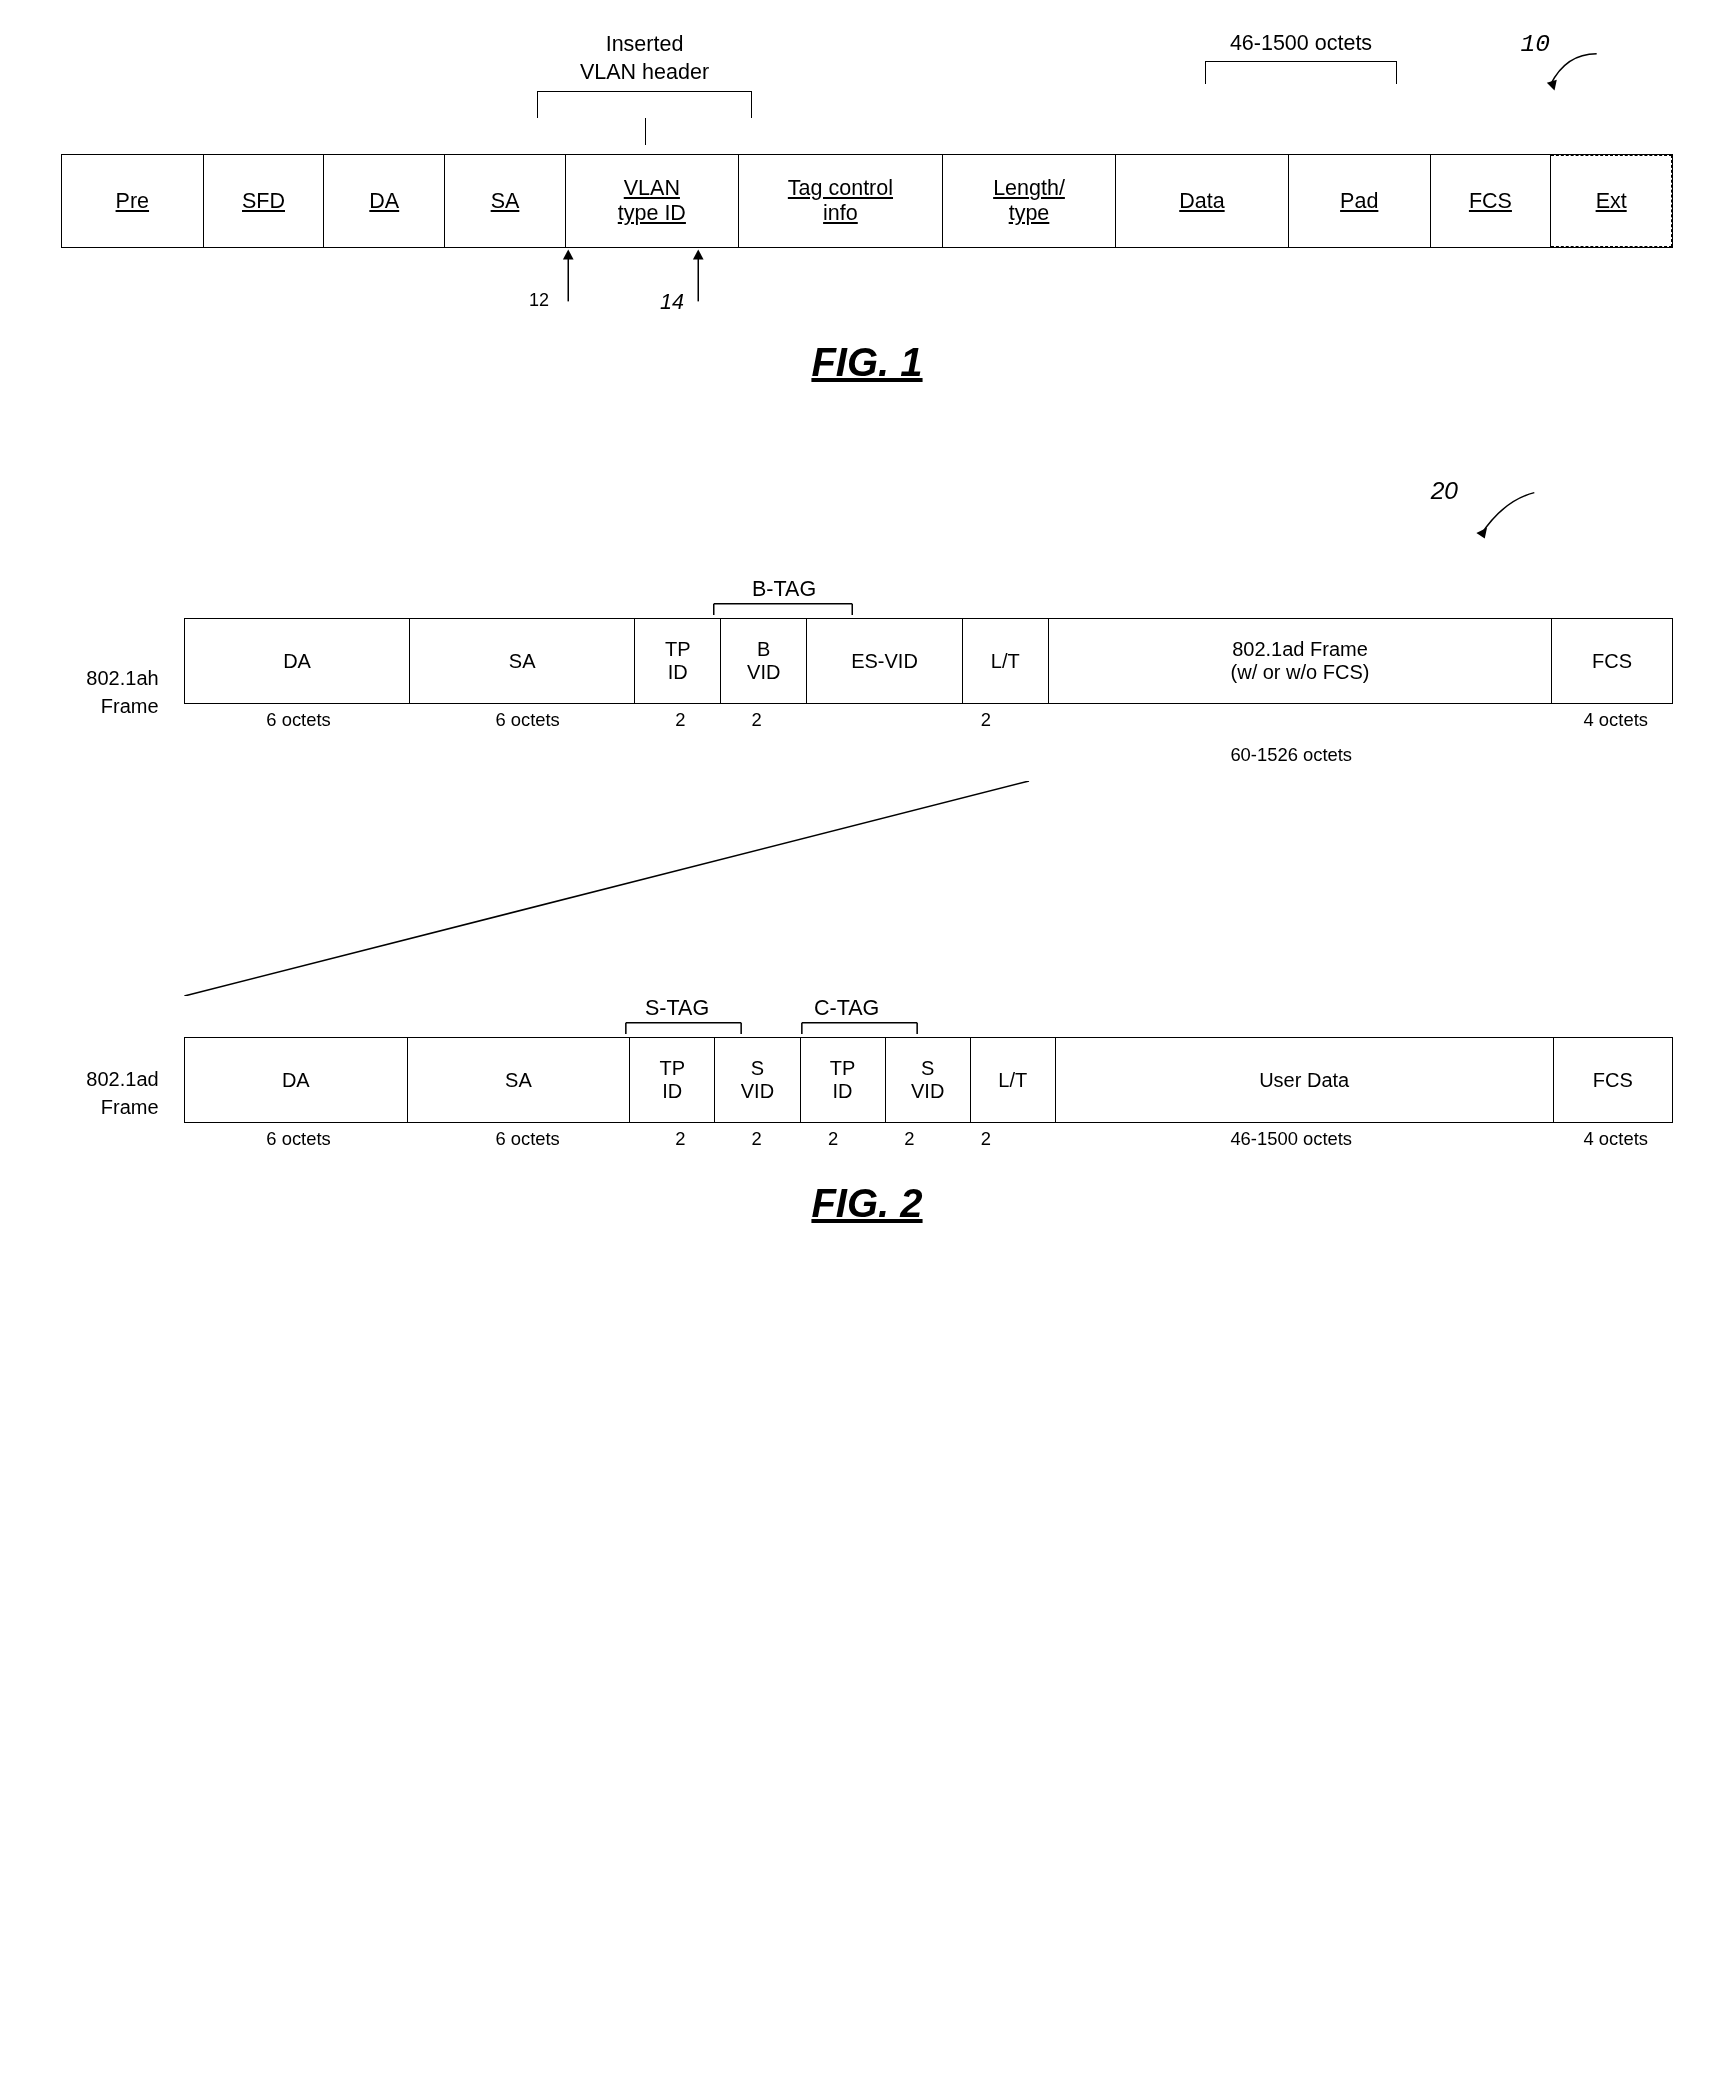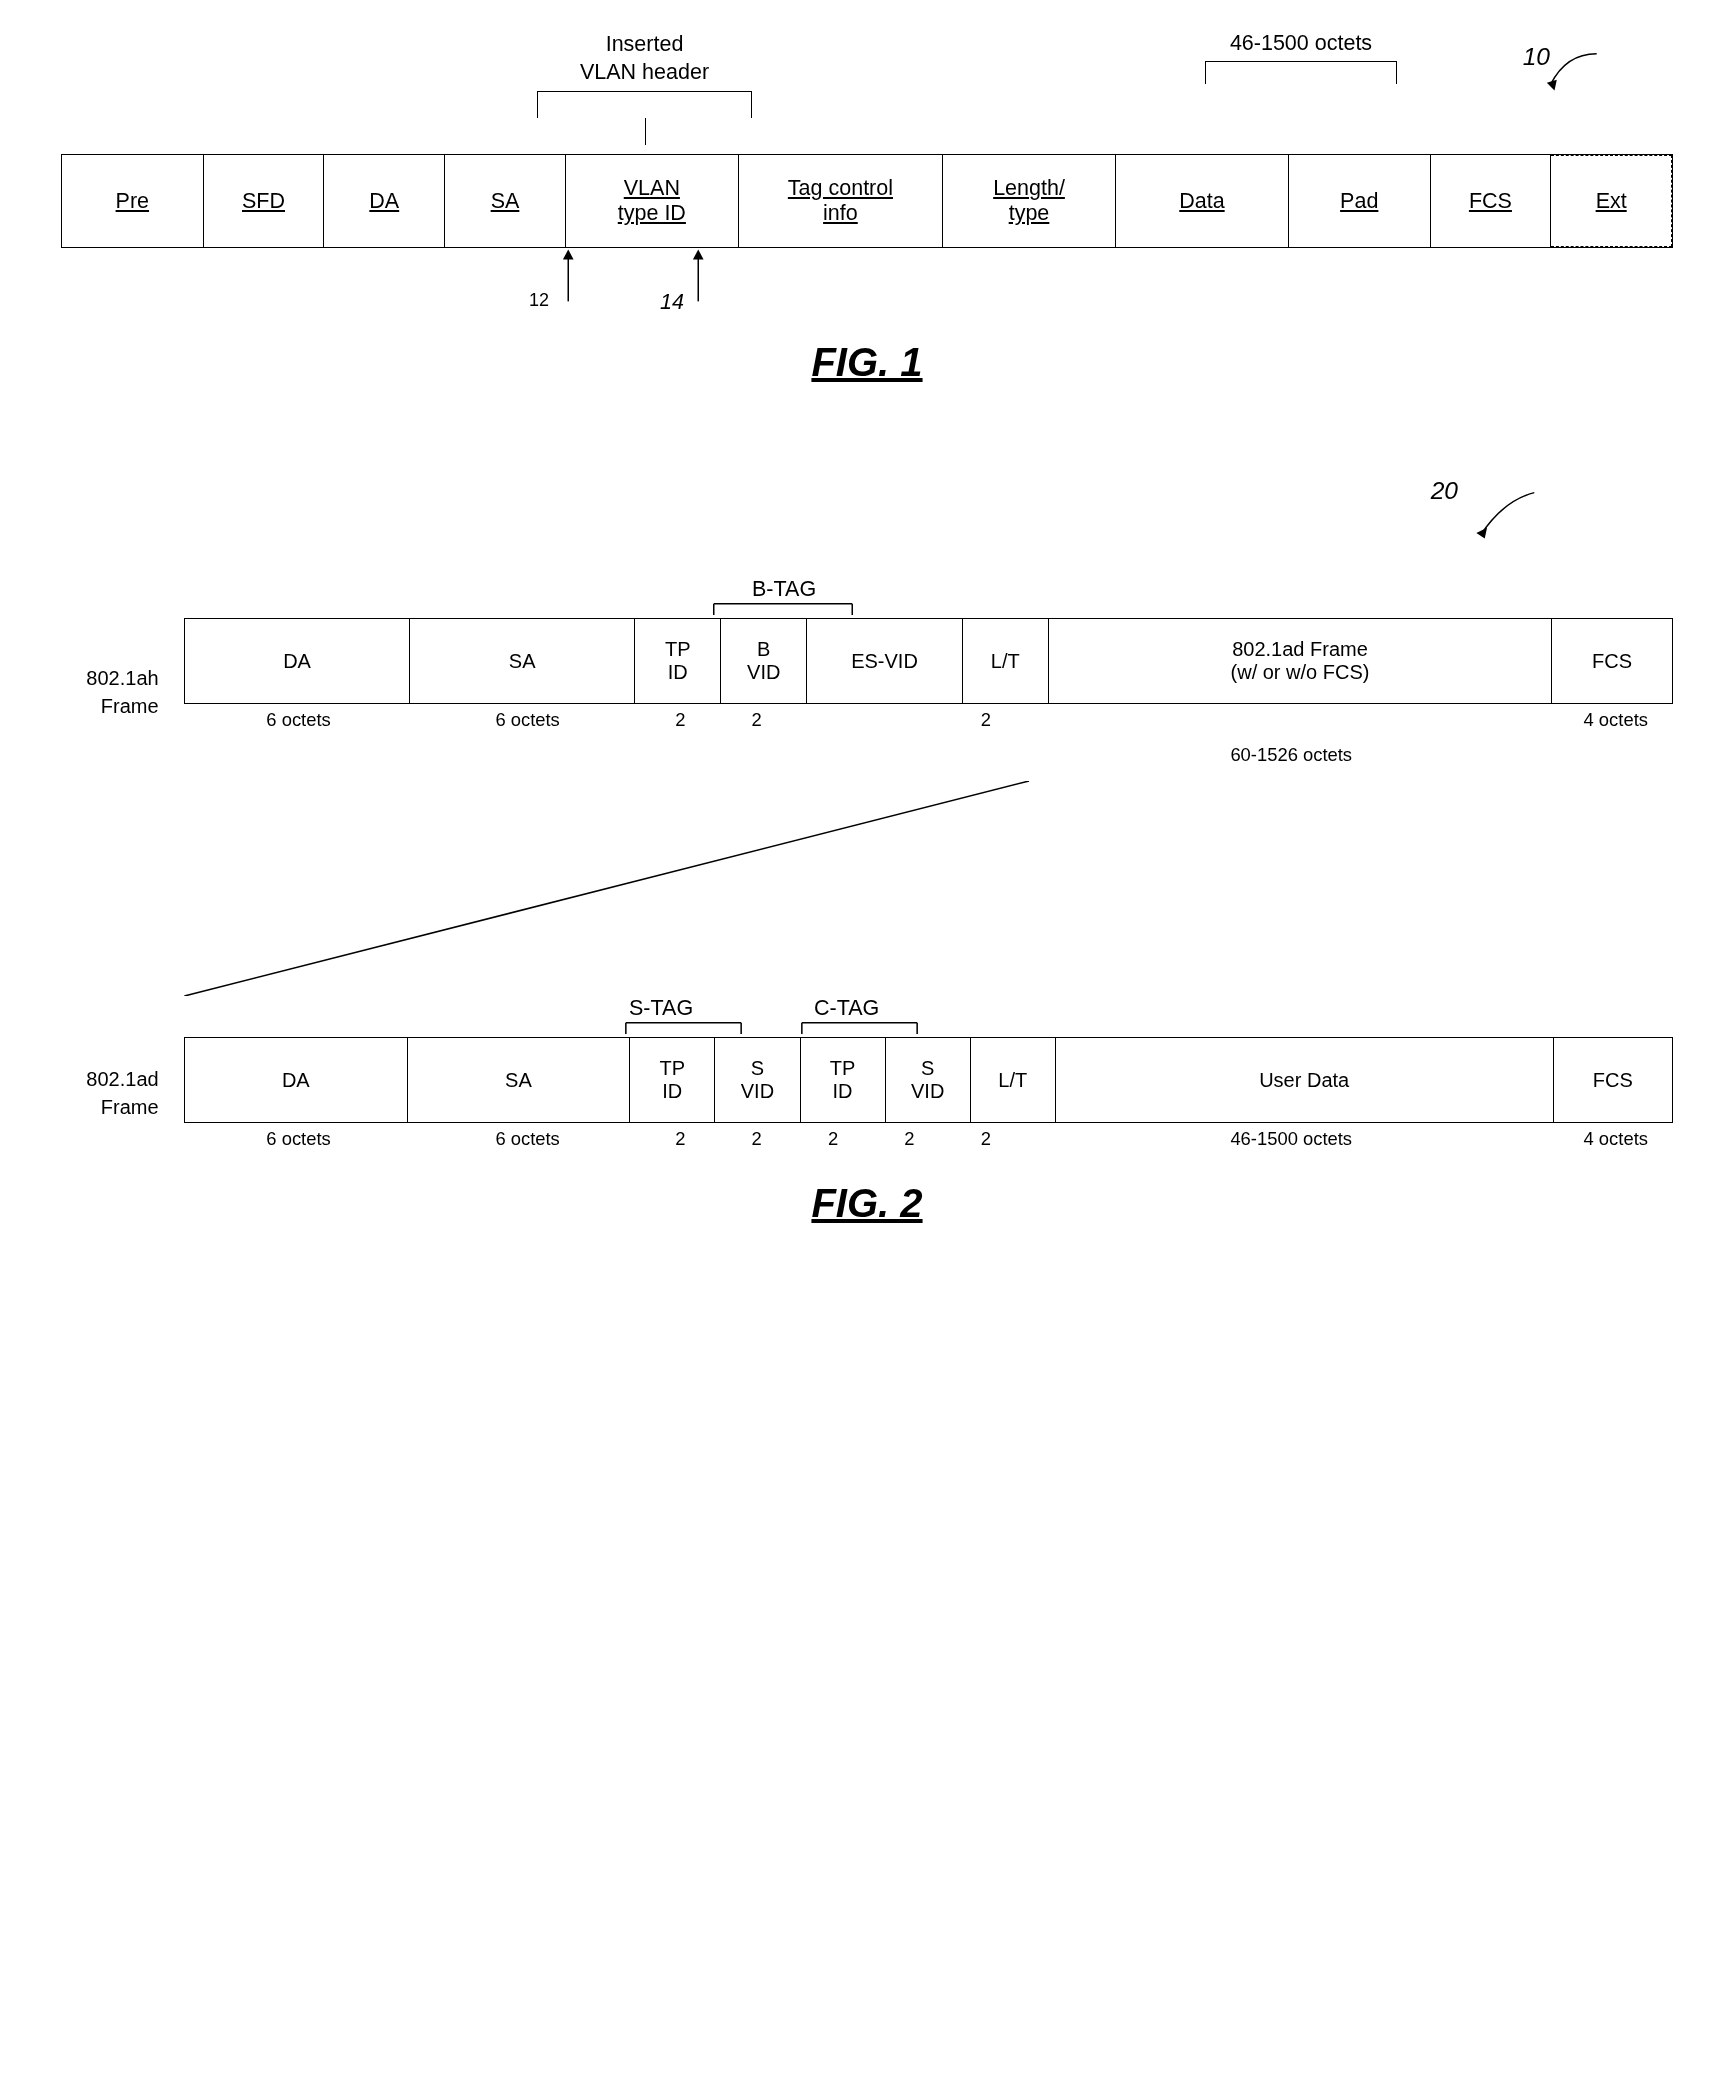--- a/index.html
+++ b/index.html
@@ -151,21 +151,21 @@
   </style>
 </head>
 <body>
 
 <div class="figure-container">
 
   <div class="fig1-wrapper">
 
     <div style="position: relative; height: 123px; width: 100%;">
 
-      <div style="position: absolute; right: 123px; top: 12px; font-size: 24.6px; font-style: italic;">10</div>
+      <div style="position: absolute; right: 123px; top: 0; font-size: 24.6px; font-style: italic; font-family: Liberation Mono, monospace;">10</div>
 
       <svg style="position: absolute; right: 61px; top: 15.4px;" width="92" height="46" viewBox="0 0 120 60">
         <path d="M 100 10 Q 60 10 40 50" stroke="#000" stroke-width="2" fill="none"></path>
         <polygon points="35,48 45,58 48,44" fill="#000"></polygon>
       </svg>
 
       <div style="position: absolute; left: 476px; top: 0;">
         <div style="font-size: 21.5px; text-align: center; line-height: 1.3;">Inserted<br>VLAN header</div>
 
         <div style="width: 215px; height: 27px; border-top: 1.5px solid #000; border-left: 1.5px solid #000; border-right: 1.5px solid #000; margin-top: 4.6px; position: relative;">
@@ -264,21 +264,21 @@
       <svg style="position: absolute; top: 0; left: 0; width: 100%; height: 100%;" viewBox="0 0 2098 280" width="1611" height="215">
 
         <line x1="1260" y1="0" x2="160" y2="280" stroke="#000" stroke-width="2"></line>
         <line x1="2190" y1="0" x2="2190" y2="280" stroke="#000" stroke-width="2"></line>
       </svg>
     </div>
 
     <div class="frame-section bottom-frame-area">
 
       <div style="position: relative; height: 38px; margin-bottom: 3.1px;">
-        <div style="position: absolute; left: 568px; font-size: 21.5px;">S-TAG</div>
+        <div style="position: absolute; left: 584px; font-size: 21.5px;">S-TAG</div>
         <div style="position: absolute; left: 753px; font-size: 21.5px;">C-TAG</div>
         <svg style="position: absolute; left: 561px; top: 23px;" width="123" height="15.4" viewBox="0 0 160 20">
           <line x1="5" y1="5" x2="155" y2="5" stroke="#000" stroke-width="2"></line>
           <line x1="5" y1="5" x2="5" y2="20" stroke="#000" stroke-width="2"></line>
           <line x1="155" y1="5" x2="155" y2="20" stroke="#000" stroke-width="2"></line>
         </svg>
         <svg style="position: absolute; left: 737px; top: 23px;" width="123" height="15.4" viewBox="0 0 160 20">
           <line x1="5" y1="5" x2="155" y2="5" stroke="#000" stroke-width="2"></line>
           <line x1="5" y1="5" x2="5" y2="20" stroke="#000" stroke-width="2"></line>
           <line x1="155" y1="5" x2="155" y2="20" stroke="#000" stroke-width="2"></line>

